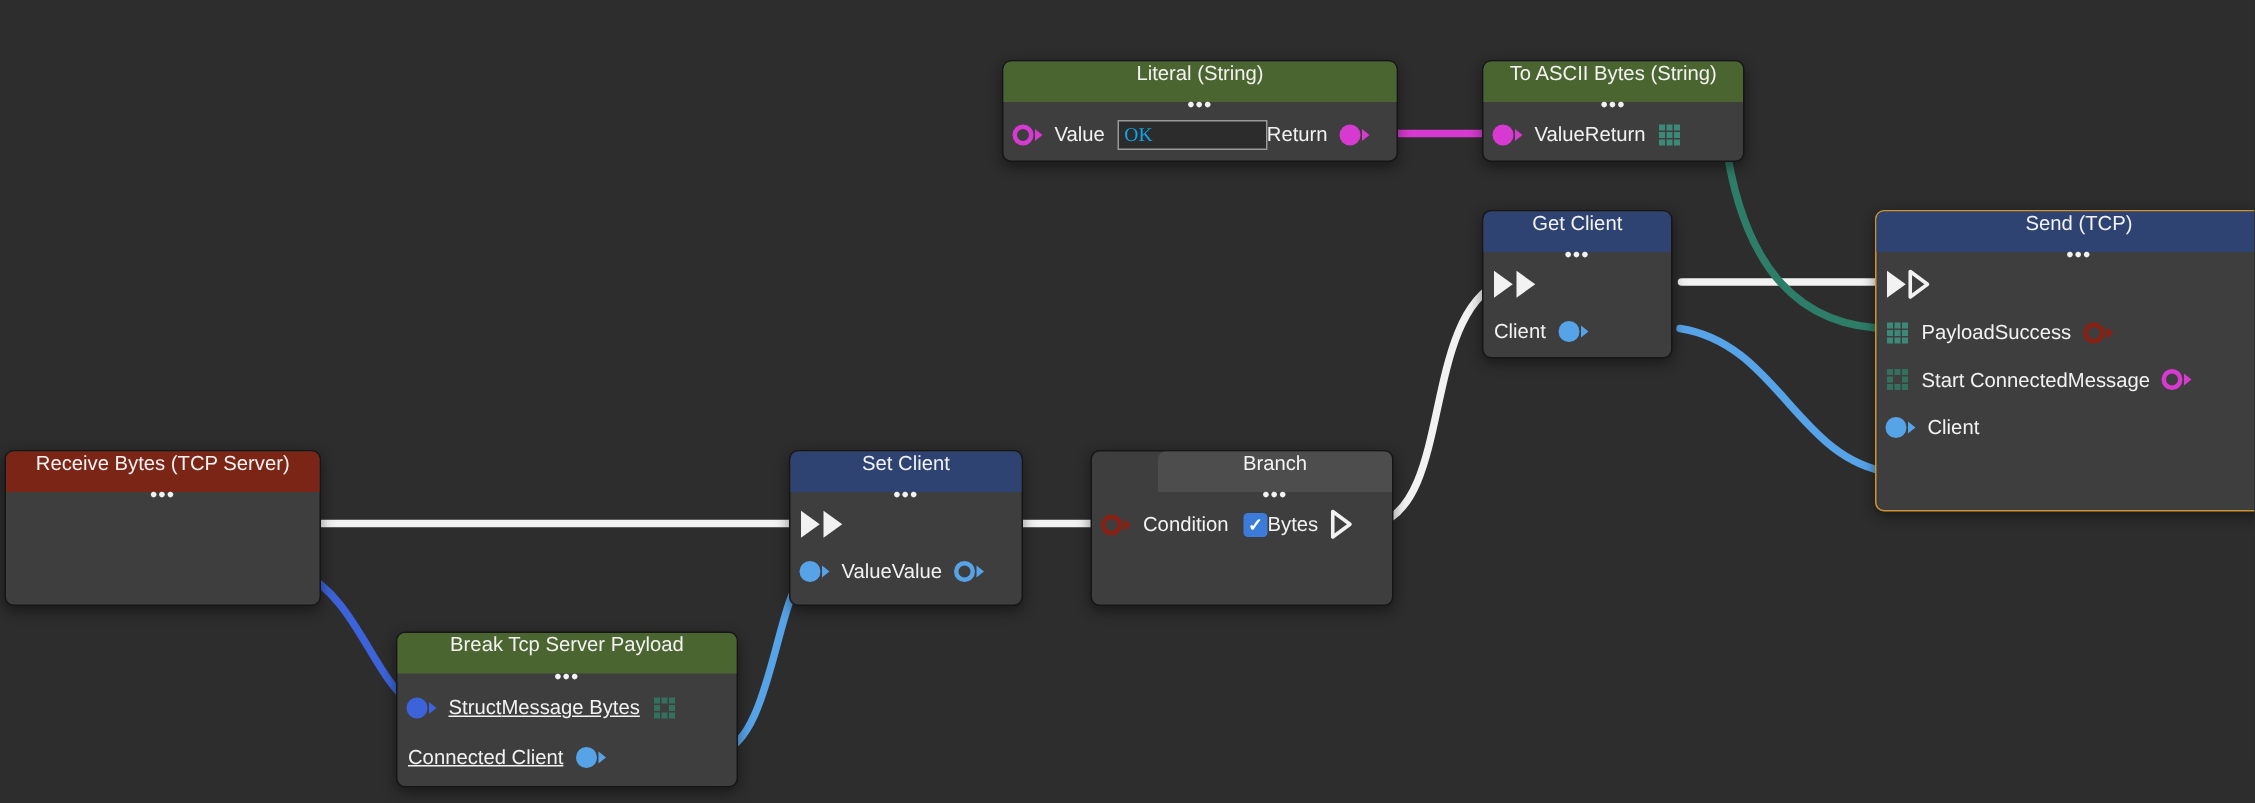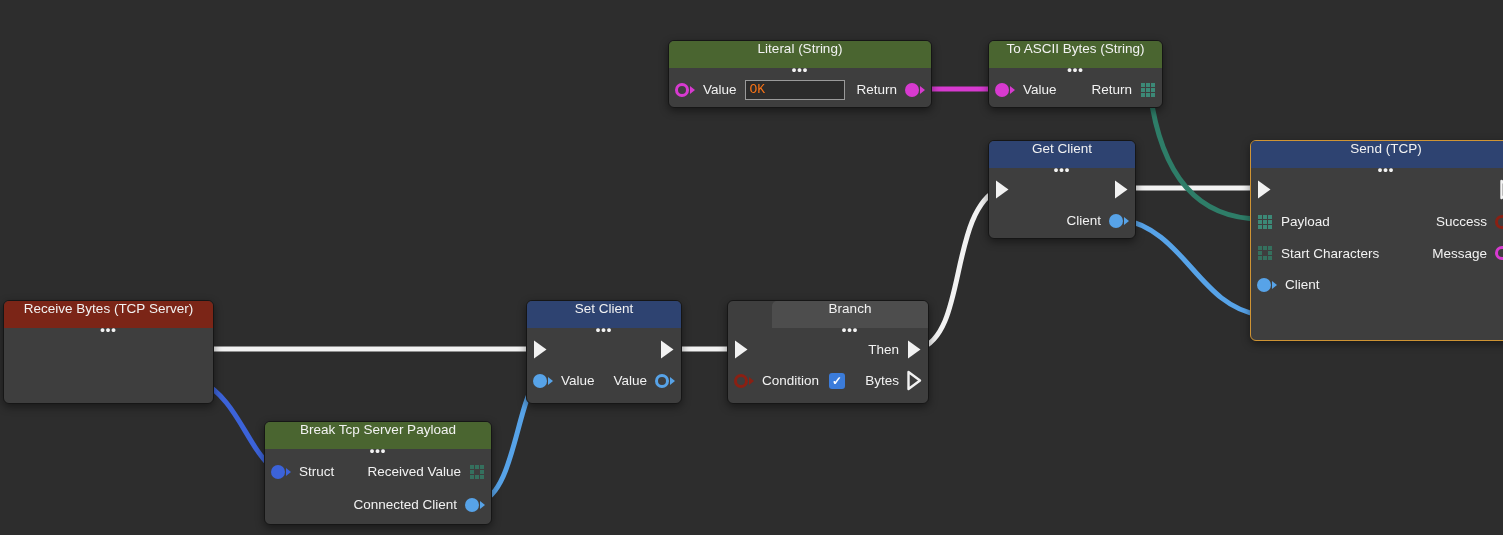--- a/index.html
+++ b/index.html
@@ -19,24 +19,24 @@
   .node.selected{border:1.5px solid var(--selection);}
   .header{height:27px;display:flex;align-items:center;justify-content:space-between;
     padding:0 9px;border-radius:5px 5px 0 0;flex-direction:column;}
   .header.h-green{background:var(--header-green);}
   .header.h-blue{background:var(--header-blue);}
   .header.h-red{background:var(--header-red);text-align:center;}
   .header.h-gray{background:var(--header-gray);margin-left:44px;}
   .title{white-space:nowrap;}
   .menu-dots{font-size:13px;font-weight:bold;letter-spacing:1px;cursor:pointer;line-height:27px;}
   .body{padding-top:6px;}
-  .row{height:31px;display:flex;align-items:center;justify-content:space-between;
+  .row{height:31px;display:flex;align-items:center;justify-content:flex-start;
     padding:0 6px;}
   .node-send .row{height:31.7px;}
-  .node-break .row{height:33px;}
+  .node-break .row{height:33px;text-decoration:underline;}
   .pgroup{display:flex;align-items:center;gap:8px;}
   .label{white-space:nowrap;}
 
   
   .pin{display:flex;align-items:center;cursor:crosshair;}
   .pin.exec svg{display:block;}
   .exec-filled path{fill:var(--exec);}
   .exec-outline path{fill:none;stroke:var(--exec);stroke-width:2.4;stroke-linejoin:round;}
 
   
@@ -48,21 +48,21 @@
   .circle.outline .dot{background:transparent;border:3.2px solid var(--c);}
   .circle .wedge{display:block;width:0;height:0;border:4px solid transparent;
     border-left:5px solid var(--c);border-right:none;margin-left:1px;}
 
   
   .grid svg{display:block;}
   .grid-full rect{fill:var(--type-bytes);}
   .grid-dim rect{fill:var(--type-bytes-dim);}
 
   .value-input{width:100px;height:20px;box-sizing:border-box;background:#2c2c2c;
-    border:1px solid #9a9a9a;color:#f97316;font-family:Liberation Mono, monospace;
+    border:1px solid #9a9a9a;color:#0ea5e9;font-family:Liberation Serif, serif;
     font-size:13px;padding:0 4px;}
   .checkbox{width:16px;height:16px;border-radius:3px;background:#3b7cda;color:#fff;
     display:flex;align-items:center;justify-content:center;font-size:12px;font-weight:bold;
     cursor:pointer;margin-left:2px;}
   .spacer{width:1px;}
 </style>
 </head>
 <body>
 
 <div class="canvas">
@@ -132,21 +132,21 @@
                 <rect x="1" y="11" width="4" height="4"></rect>
                 <rect x="6" y="11" width="4" height="4"></rect>
                 <rect x="11" y="11" width="4" height="4"></rect>
               </svg>
           </span>
         </span>
       </div>
     </div>
   </div>
 
-  <div class="node" style="left:988px;top:140px;width:148px;height:99px;">
+  <div class="node" style="left:988px;top:140px;width:127px;height:99px;">
     <div class="header h-blue">
       <span class="title">Get Client</span>
       <span class="menu-dots">•••</span>
     </div>
     <div class="body">
       <div class="row">
         <span class="pin exec exec-filled">
             <svg width="15" height="21" viewBox="0 0 15 21">
               <path d="M1,1.5 L13.5,10.5 L1,19.5 Z"></path>
             </svg>
@@ -220,21 +220,21 @@
                 <rect x="1" y="1" width="4" height="4"></rect>
                 <rect x="6" y="1" width="4" height="4"></rect>
                 <rect x="11" y="1" width="4" height="4"></rect>
                 <rect x="1" y="6" width="4" height="4"></rect>
                 <rect x="11" y="6" width="4" height="4"></rect>
                 <rect x="1" y="11" width="4" height="4"></rect>
                 <rect x="6" y="11" width="4" height="4"></rect>
                 <rect x="11" y="11" width="4" height="4"></rect>
               </svg>
           </span>
-          <span class="label">Start Characters</span>
+          <span class="label">Start Connected</span>
         </span>
         <span class="pgroup">
           <span class="label">Message</span>
           <span class="pin circle outline c-string">
               <i class="dot"></i>
               <i class="wedge"></i>
             </span>
         </span>
       </div>
       <div class="row">
@@ -293,35 +293,20 @@
       </div>
     </div>
   </div>
 
   <div class="node" style="left:727px;top:300px;width:202px;height:104px;">
     <div class="header h-gray">
       <span class="title">Branch</span>
       <span class="menu-dots">•••</span>
     </div>
     <div class="body">
-      <div class="row">
-        <span class="pin exec exec-filled">
-            <svg width="15" height="21" viewBox="0 0 15 21">
-              <path d="M1,1.5 L13.5,10.5 L1,19.5 Z"></path>
-            </svg>
-          </span>
-        <span class="pgroup">
-          <span class="label">Then</span>
-          <span class="pin exec exec-filled">
-              <svg width="15" height="21" viewBox="0 0 15 21">
-                <path d="M1,1.5 L13.5,10.5 L1,19.5 Z"></path>
-              </svg>
-            </span>
-        </span>
-      </div>
       <div class="row">
         <span class="pgroup">
           <span class="pin circle outline c-bool">
               <i class="dot"></i>
               <i class="wedge"></i>
             </span>
           <span class="label">Condition</span>
           <span class="checkbox">✓</span>
         </span>
         <span class="pgroup">
@@ -344,21 +329,21 @@
     <div class="body">
       <div class="row">
         <span class="pgroup">
           <span class="pin circle c-struct">
               <i class="dot"></i>
               <i class="wedge"></i>
             </span>
           <span class="label">Struct</span>
         </span>
         <span class="pgroup">
-          <span class="label">Received Value</span>
+          <span class="label">Message Bytes</span>
           <span class="pin grid grid-dim">
             <svg width="16" height="16" viewBox="0 0 16 16">
                 <rect x="1" y="1" width="4" height="4"></rect>
                 <rect x="6" y="1" width="4" height="4"></rect>
                 <rect x="11" y="1" width="4" height="4"></rect>
                 <rect x="1" y="6" width="4" height="4"></rect>
                 <rect x="11" y="6" width="4" height="4"></rect>
                 <rect x="1" y="11" width="4" height="4"></rect>
                 <rect x="6" y="11" width="4" height="4"></rect>
                 <rect x="11" y="11" width="4" height="4"></rect>

